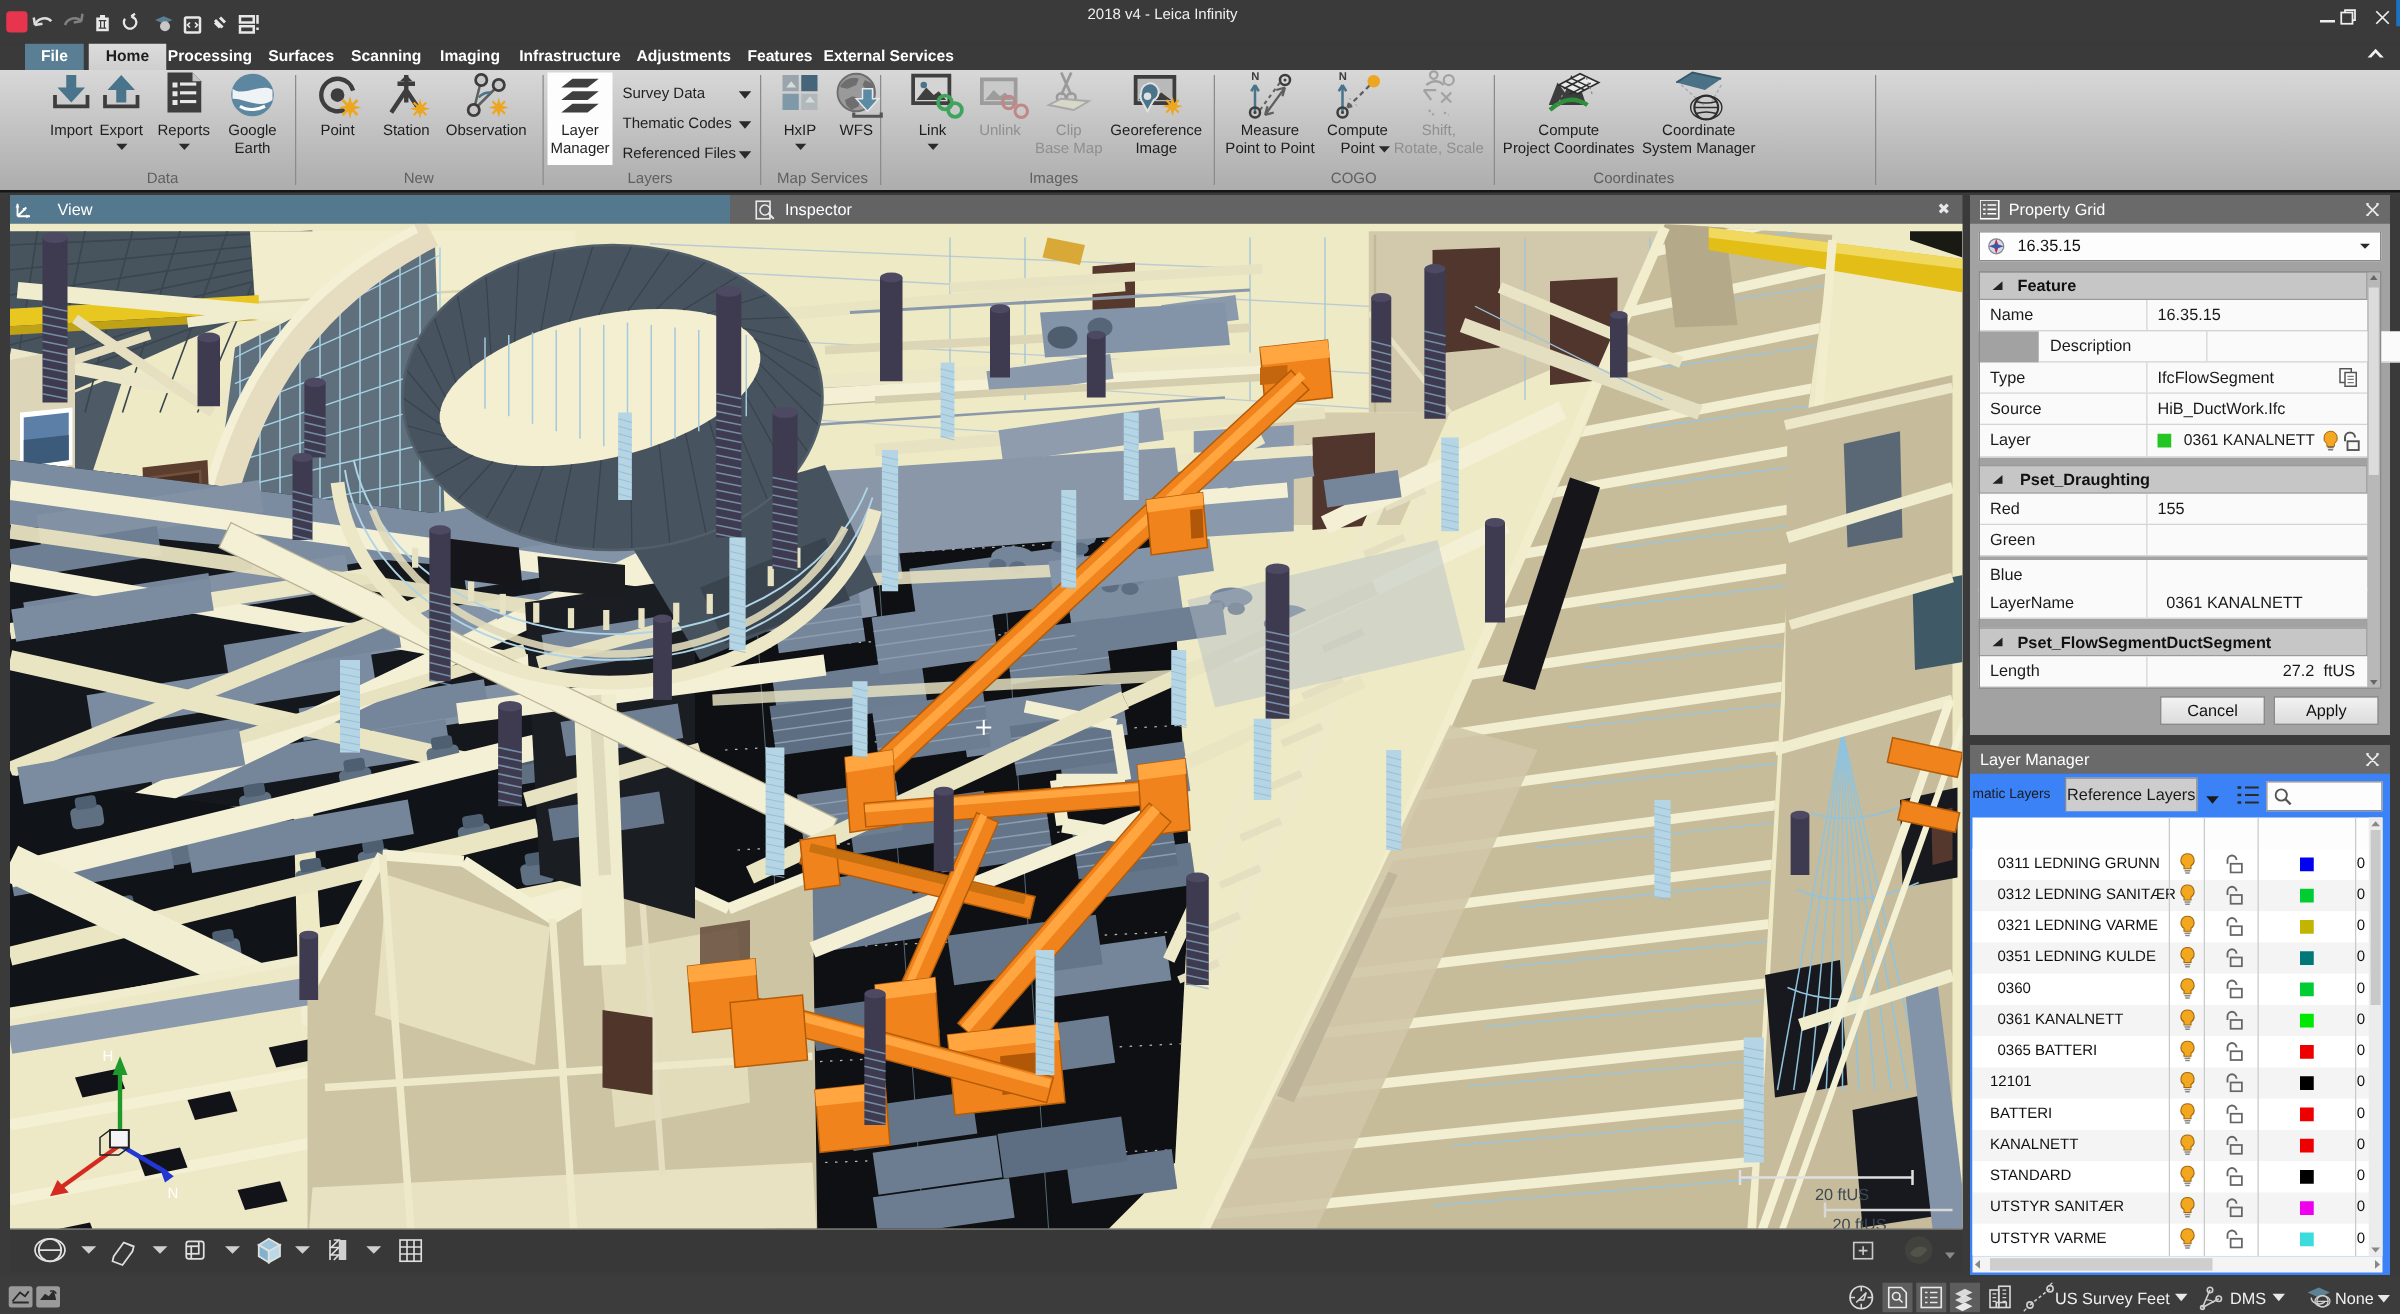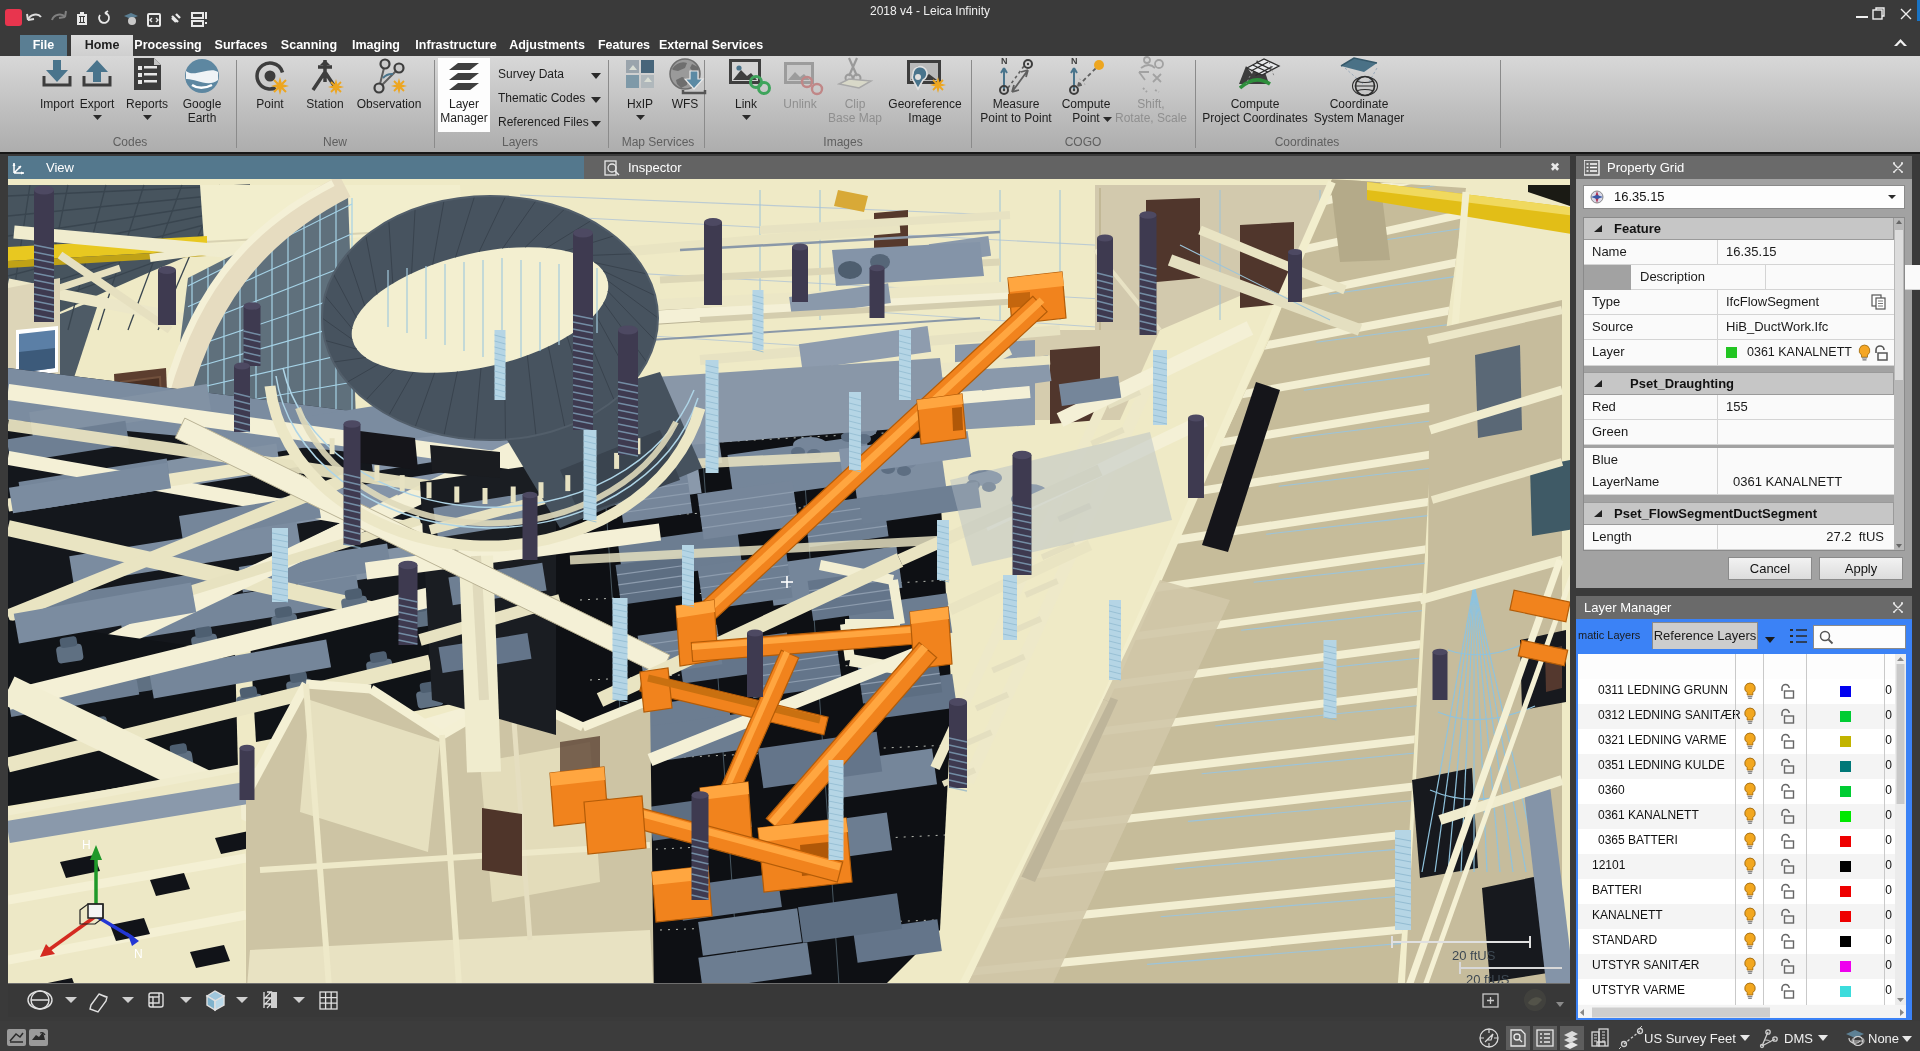--- a/index.html
+++ b/index.html
@@ -81,21 +81,21 @@
 <div class="abs" style="left:1917px;top:0;width:3px;height:21px;background:#1873c4;"></div>
 
 <div class="abs" id="ribbon">
  <div class="gsep" style="left:236px;"></div>
  <div class="gsep" style="left:434px;"></div>
  <div class="gsep" style="left:608px;"></div>
  <div class="gsep" style="left:704px;"></div>
  <div class="gsep" style="left:971px;"></div>
  <div class="gsep" style="left:1195px;"></div>
  <div class="gsep" style="left:1500px;"></div>
- <div class="grplabel" style="left:40px;width:180px;">Codes</div>
+ <div class="grplabel" style="left:40px;width:180px;">Data</div>
  <div class="grplabel" style="left:245px;width:180px;">New</div>
  <div class="grplabel" style="left:430px;width:180px;">Layers</div>
  <div class="grplabel" style="left:568px;width:180px;">Map Services</div>
  <div class="grplabel" style="left:753px;width:180px;">Images</div>
  <div class="grplabel" style="left:993px;width:180px;">COGO</div>
  <div class="grplabel" style="left:1217px;width:180px;">Coordinates</div>
 </div>
 <div class="abs" id="ribbonicons" style="left:0;top:56px;width:1920px;height:96px;">
 <svg class="abs" style="left:0;top:0;" width="1920" height="96" viewBox="0 0 1920 96">
 
@@ -1363,21 +1363,21 @@
   <span class="val" style="left:164px;font-size:12.5px;">0361 KANALNETT</span>
   <svg style="position:absolute;right:22px;top:4px" width="15" height="18" viewBox="0 0 15 18">
         <path d="M7.5 1 a5.5 5.5 0 0 1 3 10 l0 2.2 h-6 l0 -2.2 a5.5 5.5 0 0 1 3 -10" fill="#f5a623" stroke="#9a6a10" stroke-width=".8"></path>
         <path d="M5 14 h5 M5.5 15.8 h4" stroke="#777" stroke-width="1.2"></path>
       </svg>
   <svg style="position:absolute;right:5px;top:5px" width="16" height="16" viewBox="0 0 16 16">
         <path d="M3 8 v-3 a4 4 0 0 1 8 0" fill="none" stroke="#555" stroke-width="1.6"></path>
         <rect x="5" y="8" width="9" height="7" fill="none" stroke="#555" stroke-width="1.5"></rect>
       </svg>
     </div>
- <div class="psec" style="top:216px;"><span style="margin-left:46px;">Pset_Draughting</span><svg style="position:absolute;left:9px;top:7px" width="10" height="8">
+ <div class="psec" style="top:216px;"><span style="margin-left:32px;">Pset_Draughting</span><svg style="position:absolute;left:9px;top:7px" width="10" height="8">
         <path d="M9 0 v7 h-8 z" fill="#222"></path>
       </svg></div>
  <div class="prow" style="top:239px;">
       <span class="lbl">Red</span>
       <span class="cdiv"></span>
       <span class="val">155</span>
     </div>
  <div class="prow" style="top:264px;">
       <span class="lbl">Green</span>
       <span class="cdiv"></span>

